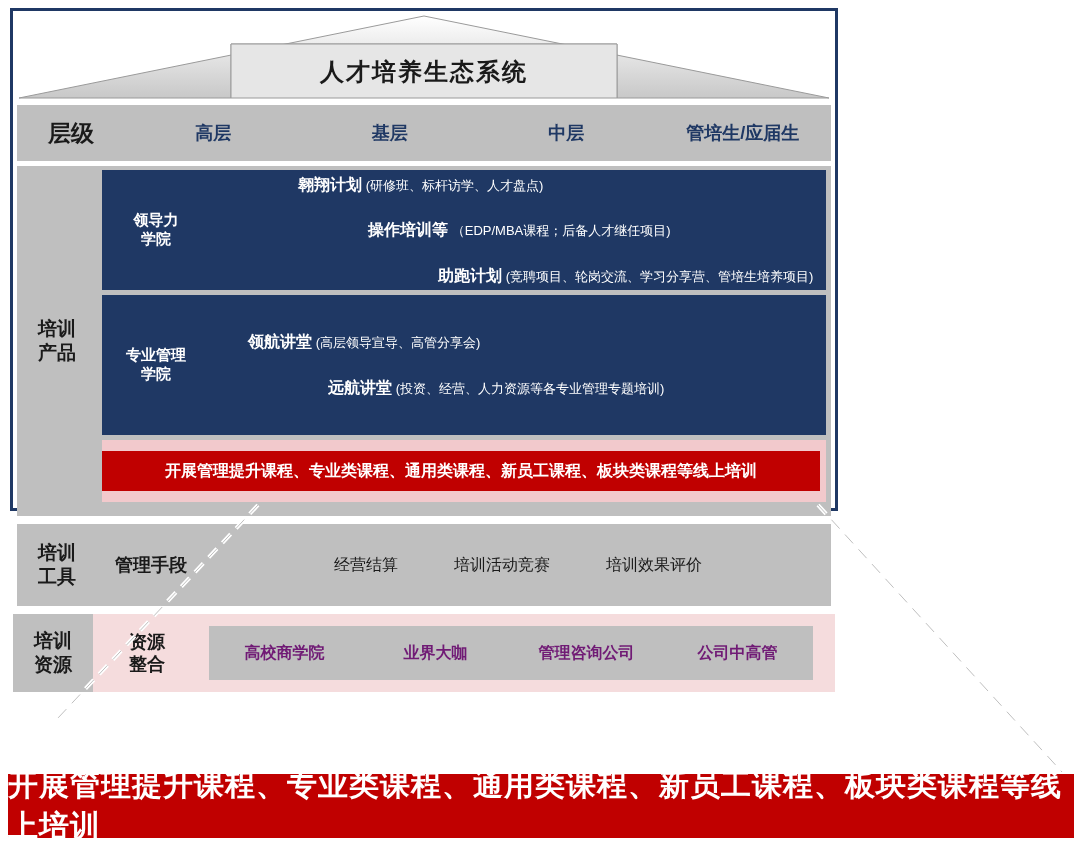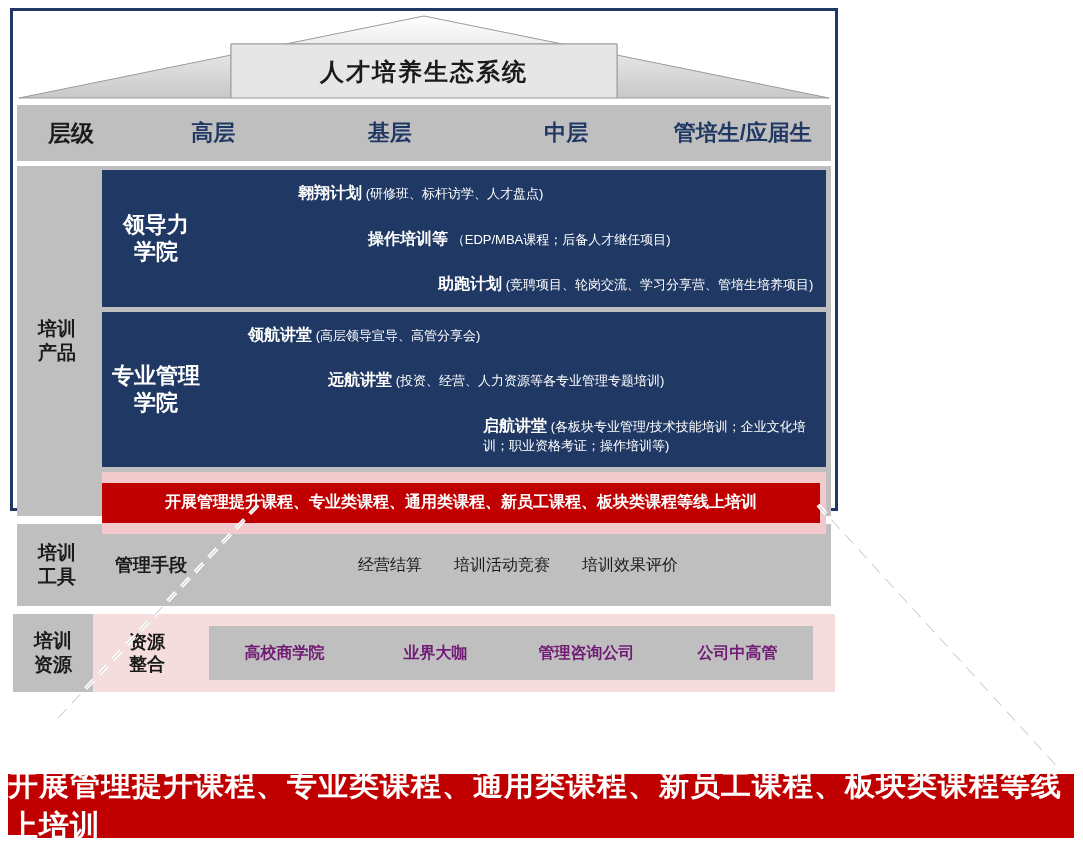--- a/index.html
+++ b/index.html
@@ -72,21 +72,21 @@
     color: #1a1a1a;
   }
   .level-items {
     flex: 1;
     display: flex;
     align-items: center;
   }
   .level-item {
     flex: 1;
     text-align: center;
-    font-size: 22px;
+    font-size: 18px;
     font-weight: bold;
     color: #1f3864;
   }
 
   
   #products-band {
     height: 350px;
     margin-top: 5px;
     display: flex;
   }
@@ -125,31 +125,31 @@
     color: #1a1a1a;
     align-items: center;
   }
   .acad-name {
     width: 108px;
     flex: 0 0 108px;
     display: flex;
     flex-direction: column;
     align-items: center;
     justify-content: center;
-    font-size: 22px;
+    font-size: 15px;
     font-weight: bold;
     line-height: 1.25;
     text-align: center;
   }
   .acad-items {
     flex: 1;
     display: flex;
     flex-direction: column;
     justify-content: center;
-    padding: 12px 8px;
+    padding: 3px 8px;
     box-sizing: border-box;
     gap: 24px;
   }
   .plan-line {
     font-size: 13.5px;
     line-height: 1.35;
     color: #ffffff;
   }
   .plan-line .plan-name {
     font-size: 16px;
@@ -195,21 +195,21 @@
     font-size: 18px;
     font-weight: bold;
     color: #1a1a1a;
     line-height: 1.25;
   }
   .tools-items {
     flex: 1;
     display: flex;
     align-items: center;
     justify-content: center;
-    gap: 32px;
+    gap: 56px;
   }
   .tool-item {
     font-size: 16px;
     color: #1a1a1a;
   }
 
   
   #resources-band {
     height: 78px;
     margin-top: 8px;
@@ -350,24 +350,20 @@
         </div>
         <div class="acad-items">
           <div class="plan-line ind-p1">
             <span class="plan-name">领航讲堂</span>
             <span class="plan-desc">(高层领导宣导、高管分享会)</span>
           </div>
           <div class="plan-line ind-p2">
             <span class="plan-name">远航讲堂</span>
             <span class="plan-desc">(投资、经营、人力资源等各专业管理专题培训)</span>
           </div>
-          <div class="plan-line ind-p3">
-            <span class="plan-name">启航讲堂</span>
-            <span class="plan-desc">(各板块专业管理/技术技能培训；企业文化培训；职业资格考证；操作培训等)</span>
-          </div>
         </div>
       </div>
 
       <div class="acad-row cloud">
         <div class="red-banner">开展管理提升课程、专业类课程、通用类课程、新员工课程、板块类课程等线上培训</div>
       </div>
 
     </div>
   </div>
 

